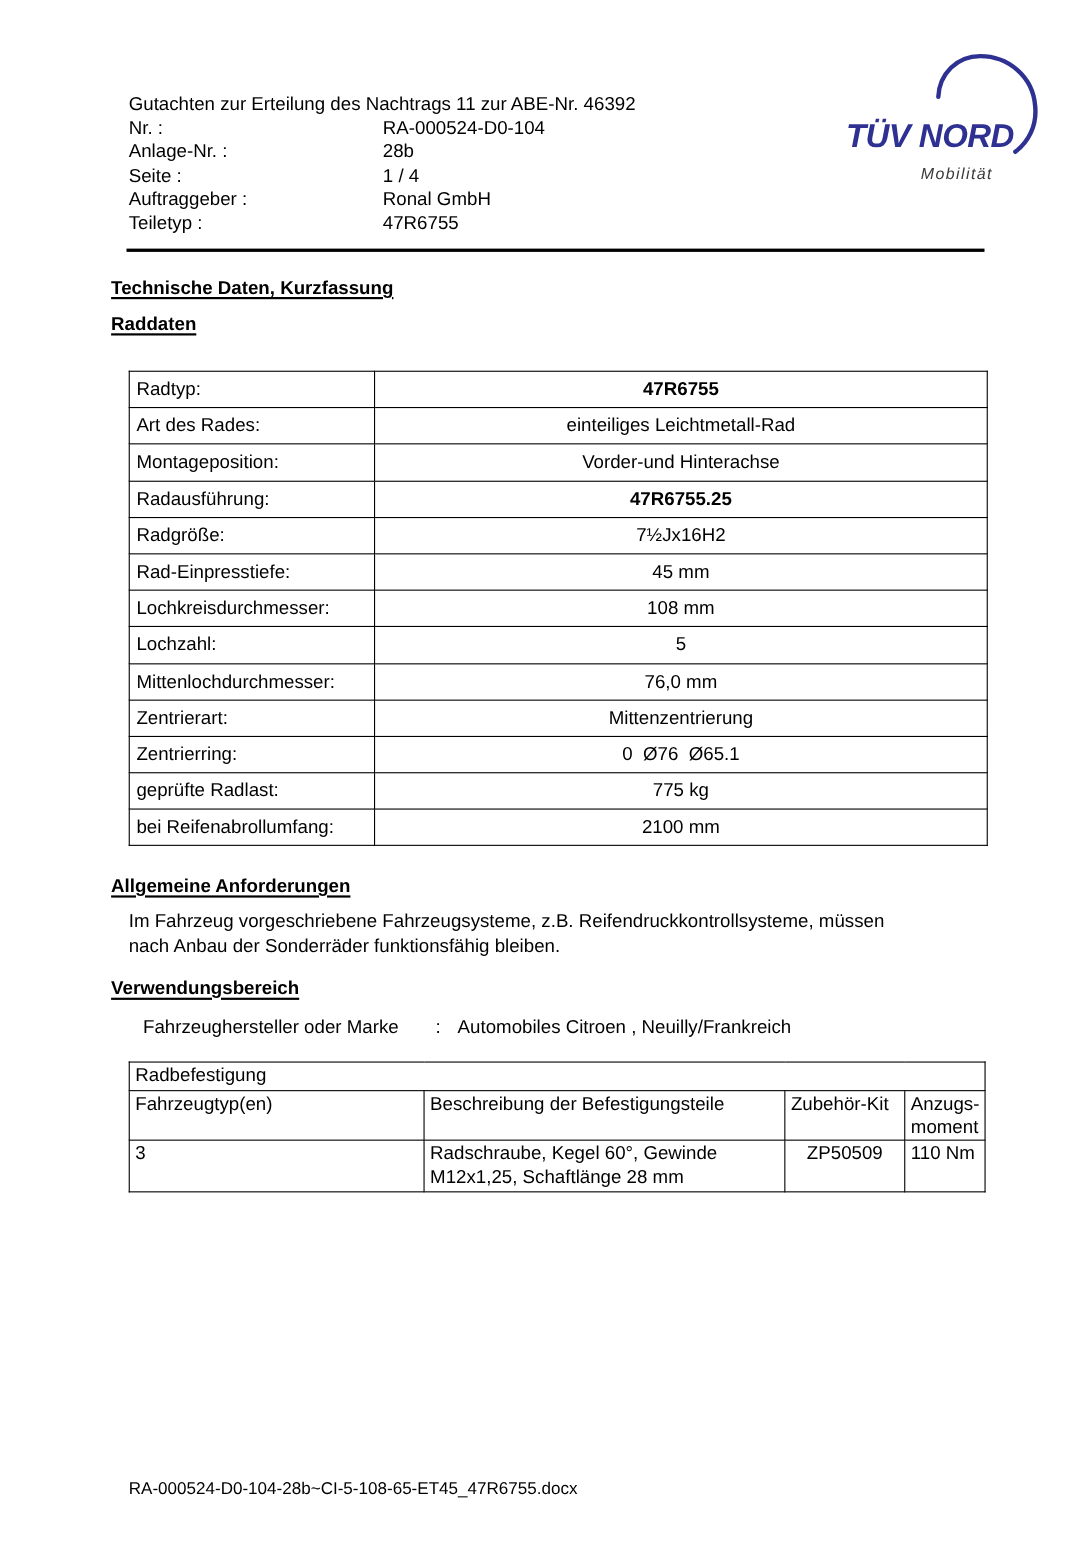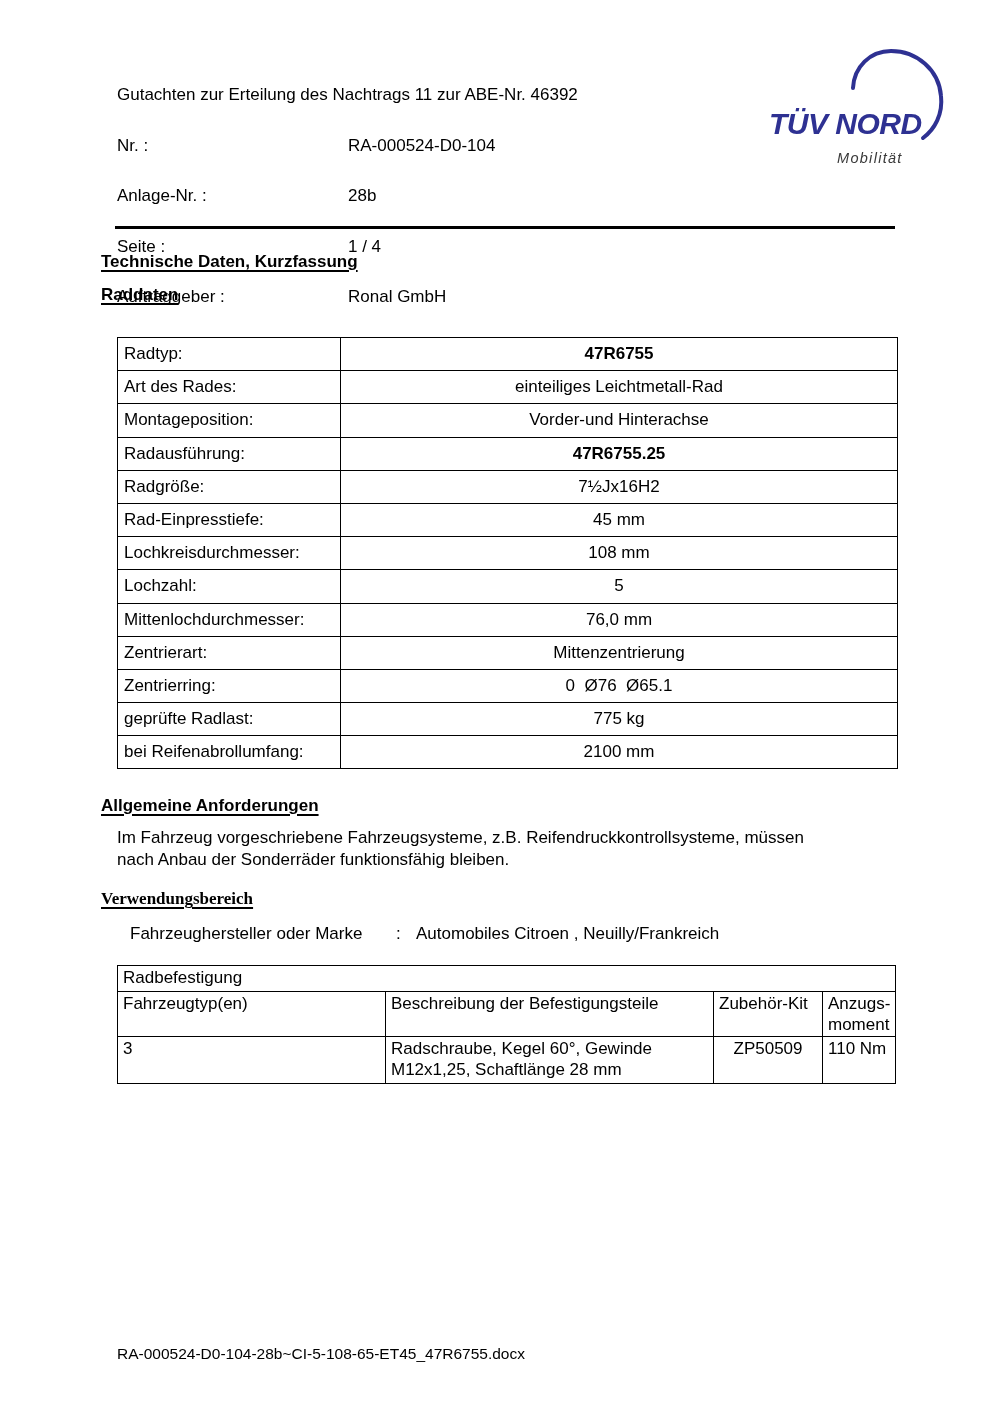--- a/index.html
+++ b/index.html
@@ -4,35 +4,35 @@
 <style>
   html,body{margin:0;padding:0;background:#fff;}
   .page{
     position:relative;width:993px;height:1404px;background:#ffffff;
     font-family:"Liberation Sans",sans-serif;font-size:17px;color:#000000;
     overflow:hidden;
   }
   
   .header-block{position:absolute;left:117px;top:84px;width:640px;}
   .hdr-title{line-height:21.6px;white-space:nowrap;}
-  .hdr-line{display:grid;grid-template-columns:231px 1fr;line-height:21.6px;margin-top:29px;}
+  .hdr-line{display:grid;grid-template-columns:231px 1fr;line-height:21.6px;}
   
   .logo{position:absolute;left:753px;top:42px;width:212px;height:136px;}
   
   .rule{position:absolute;left:115px;top:226px;width:780px;height:3px;background:#000;}
   
   .heading{
     position:absolute;left:101px;margin:0;font-size:17px;font-weight:bold;
     text-decoration:underline;text-decoration-thickness:2px;text-underline-offset:3px;
     white-space:nowrap;
   }
   #tech-heading{top:252px;}
   #raddaten-heading{top:285px;}
   #allgemeine-heading{top:796px;}
-  #verwendung-heading{top:889px;font-family:Liberation Serif, serif;}
+  #verwendung-heading{top:889px;}
   
   .raddaten{
     position:absolute;left:117px;top:337px;width:780px;
     border-collapse:collapse;table-layout:fixed;
   }
   .raddaten td{
     border:1.6px solid #000;height:32.2px;padding:0 6px;
     font-size:17px;vertical-align:middle;overflow:hidden;
   }
   .raddaten td.lbl{text-align:left;}
@@ -76,20 +76,24 @@
       <span>Anlage-Nr. :</span>
       <span>28b</span>
     </div>
     <div class="hdr-line">
       <span>Seite :</span>
       <span>1 / 4</span>
     </div>
     <div class="hdr-line">
       <span>Auftraggeber :</span>
       <span>Ronal GmbH</span>
+    </div>
+    <div class="hdr-line">
+      <span>Teiletyp :</span>
+      <span>47R6755</span>
     </div>
   </div>
 
   <div class="logo">
     <svg width="212" height="136" viewBox="0 0 212 136" xmlns="http://www.w3.org/2000/svg">
       <path d="M 100 46 C 101 25 117 9 138 9 C 164 9 186 28 188 54 C 190 72 182 87 170 96" fill="none" stroke-width="4" stroke-linecap="round" stroke="#2e3192"></path>
       <text x="16" y="92" font-size="30" font-weight="bold" font-style="italic" letter-spacing="-0.5" font-family="Liberation Sans, sans-serif" fill="#2e3192">TÜV NORD</text>
       <text x="84" y="121" font-size="14.5" font-style="italic" letter-spacing="1.3" font-family="Liberation Sans, sans-serif" fill="#3a3a3a">Mobilität</text>
     </svg>
   </div>

